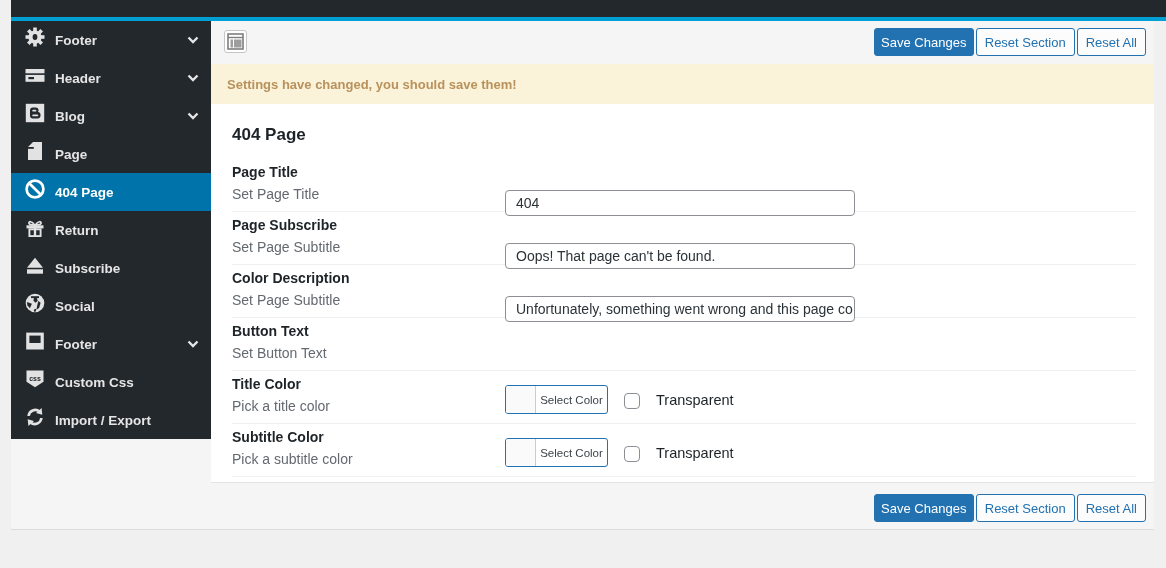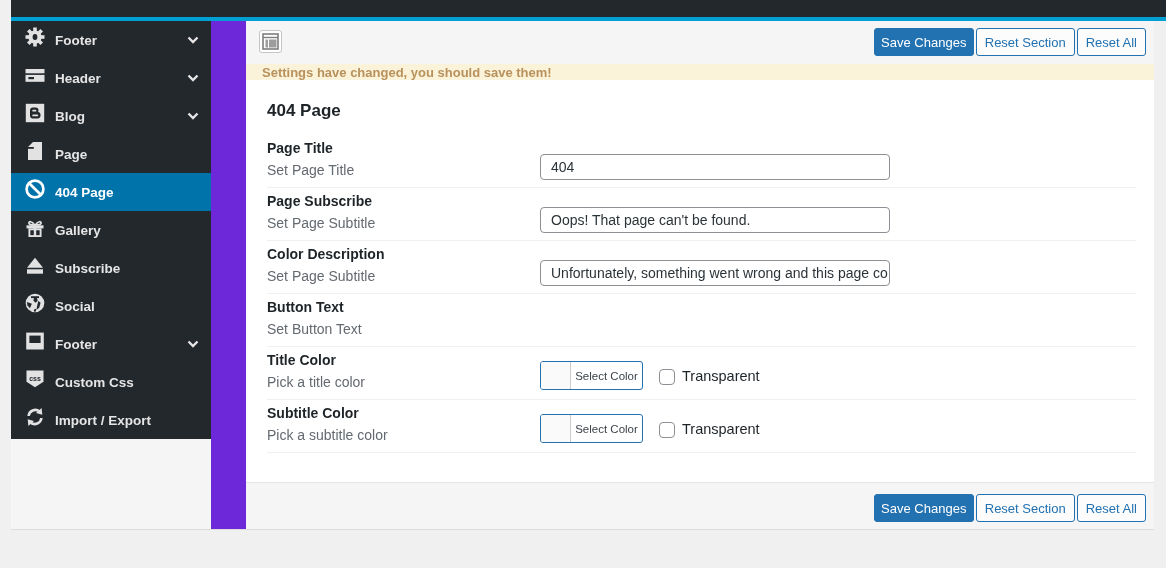--- a/index.html
+++ b/index.html
@@ -8,41 +8,41 @@
 .topbar { position:absolute; left:11px; top:0; width:1155px; height:17px; background:#23282d; }
 .blueline { position:absolute; left:11px; top:17px; width:1155px; height:4px; background:#00a0d4; }
 .wrap { position:absolute; left:11px; top:21px; width:1143px; height:509px; background:#f5f5f5; border-bottom:1px solid #dcdcde; display:flex; }
 .menu { width:200px; flex:0 0 200px; }
 .menu-dark { background:#23282d; }
 .mi { height:38px; display:flex; align-items:center; padding-left:14px; position:relative; color:#e5e5e5; font-size:13.5px; font-weight:600; }
 .mi svg.ic { width:20px; height:20px; flex:0 0 20px; position:relative; top:-3px; }
 .mi .txt { margin-left:10px; }
 .mi .chev { position:absolute; right:12px; top:15px; }
 .mi.active { background:#0073aa; color:#fff; font-weight:700; }
-.content { flex:1; background:#6d28d9; display:flex; flex-direction:column;padding-left:35px; }
+.content { flex:1; background:#14532d; display:flex; flex-direction:column; }
 .toolbar { height:43px; background:#f5f5f5; position:relative; }
 .tool-icon { position:absolute; left:13px; top:9px; width:23px; height:23px; background:#fff; border:1px solid #c5c5c5; border-radius:3px; display:flex; align-items:center; justify-content:center; }
 .btnrow { position:absolute; right:8px; top:7px; display:flex; }
 .btn { height:28px; font-family:"Liberation Sans", sans-serif; font-size:13px; border-radius:3px; display:flex; align-items:center; justify-content:center; margin-left:2px; }
 .btn-primary { background:#2271b1; border:1px solid #2271b1; color:#fff; width:100px; }
 .btn-sec { background:#fcfcfc; border:1px solid #2271b1; color:#2271b1; padding:0 8px; }
-.notice { height:16px; background:#fbf3d9; display:flex; align-items:center; padding-left:16px; color:#b8915c; font-size:13px; font-weight:700; }
+.notice { height:40px; background:#fbf3d9; display:flex; align-items:center; padding-left:16px; color:#b8915c; font-size:13px; font-weight:700; }
 .formarea { flex:1; background:#fff; padding:21px 18px 0 21px; }
 h3.pagetitle { font-size:17px; color:#1d2327; font-weight:700; margin-bottom:14px; }
 .row { height:53px; border-bottom:1px solid #f0f0f1; position:relative; }
 .row .lab { position:absolute; left:0; top:5px; font-size:14px; font-weight:700; color:#1d2327; }
 .row .sub { position:absolute; left:0; top:27px; font-size:14px; color:#646970; }
 .row .field { position:absolute; left:273px; top:19px; }
-.tinput { width:350px; height:26px; border:1px solid #8c8f94; border-radius:4px; background:#fff; font-size:14px; color:#2c3338; line-height:24px; padding:0 10px; white-space:nowrap; overflow:hidden; }
+.tinput { width:350px; height:26px; border:1px solid #8c8f94; border-radius:4px; background:#fff; font-size:14px; color:#2c3338; line-height:24px; padding:0 10px; white-space:nowrap; overflow:hidden;margin-top:12px; }
 .colorbtn { position:absolute; left:273px; top:14px; width:103px; height:29px; border:1px solid #2271b1; border-radius:3px; background:#fff; display:flex; }
 .swatch { width:30px; height:100%; background:#fafafa; border-right:1px solid #ccc; border-radius:2px 0 0 2px; }
 .sctext { flex:1; display:flex; align-items:center; justify-content:center; font-size:11.5px; color:#3c434a; }
 .chkwrap { position:absolute; left:392px; top:22px; display:flex; align-items:center; }
 .chk { width:16px; height:16px; border:1px solid #8c8f94; border-radius:4px; background:#fff; }
-.chklab { margin-left:7px; font-size:14.5px; color:#1d2327; position:relative; top:-1px; }
+.chklab { margin-left:16px; font-size:14.5px; color:#1d2327; position:relative; top:-1px; }
 .footstrip { height:47px; background:#f5f5f5; border-top:1px solid #e2e4e7; position:relative; }
 .footstrip .btnrow { top:11px; }
 </style>
 </head>
 <body>
 <div class="topbar"></div>
 <div class="blueline"></div>
 <div class="wrap">
   <div class="menu">
     <div class="menu-dark">
@@ -102,21 +102,21 @@
       <div class="mi">
           <svg class="ic" viewBox="0 0 20 20">
             <g stroke="#e2e2e2" fill="none" stroke-width="1.7">
               <path d="M9.6 8C6.8 3.4 3.4 4.4 4 6.4 4.5 8.2 7.8 7.7 9.6 8z"></path>
               <path d="M10.4 8C13.2 3.4 16.6 4.4 16 6.4 15.5 8.2 12.2 7.7 10.4 8z"></path>
             </g>
             <rect x="1.5" y="8.3" width="17" height="3.1" fill="#e2e2e2"></rect>
             <rect x="4.4" y="12.3" width="11.2" height="6.8" fill="none" stroke="#e2e2e2" stroke-width="1.9"></rect>
             <rect x="8.8" y="8.3" width="2.4" height="10.8" fill="#e2e2e2"></rect>
           </svg>
-          <span class="txt">Gallery</span>
+          <span class="txt">Return</span>
         </div>
       <div class="mi">
           <svg class="ic" viewBox="0 0 20 20">
             <path fill="#e2e2e2" d="M10 2.8 2 12.8h16L10 2.8z"></path>
             <rect x="2" y="14.3" width="16" height="4.4" fill="#e2e2e2"></rect>
           </svg>
           <span class="txt">Subscribe</span>
         </div>
       <div class="mi">
           <svg class="ic" viewBox="0 0 20 20">

